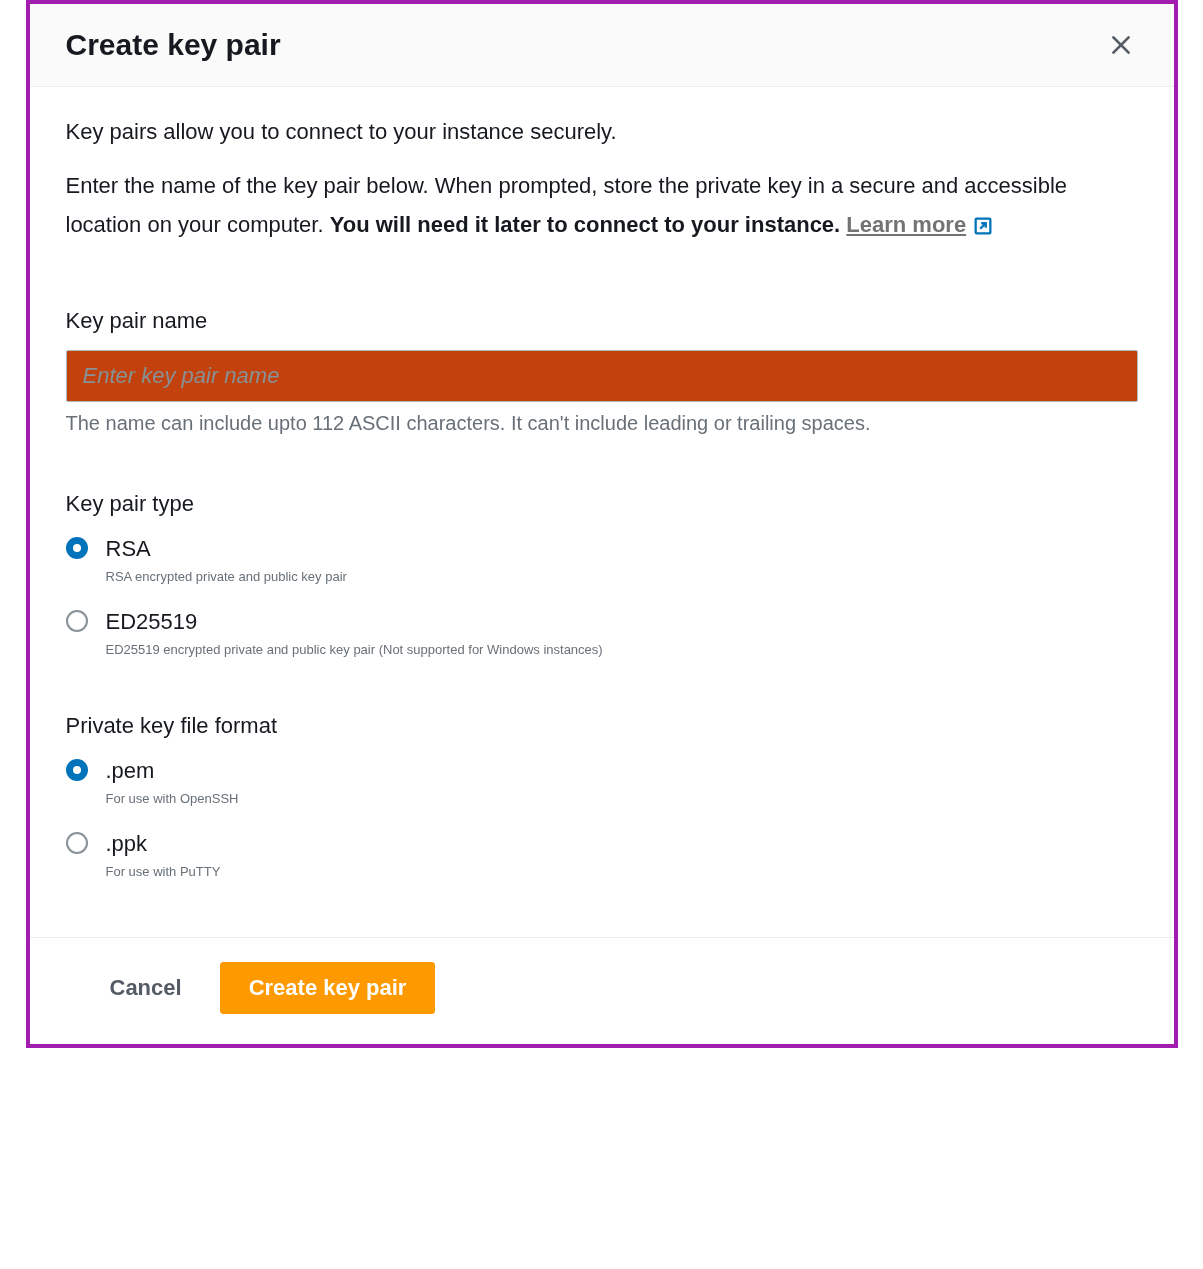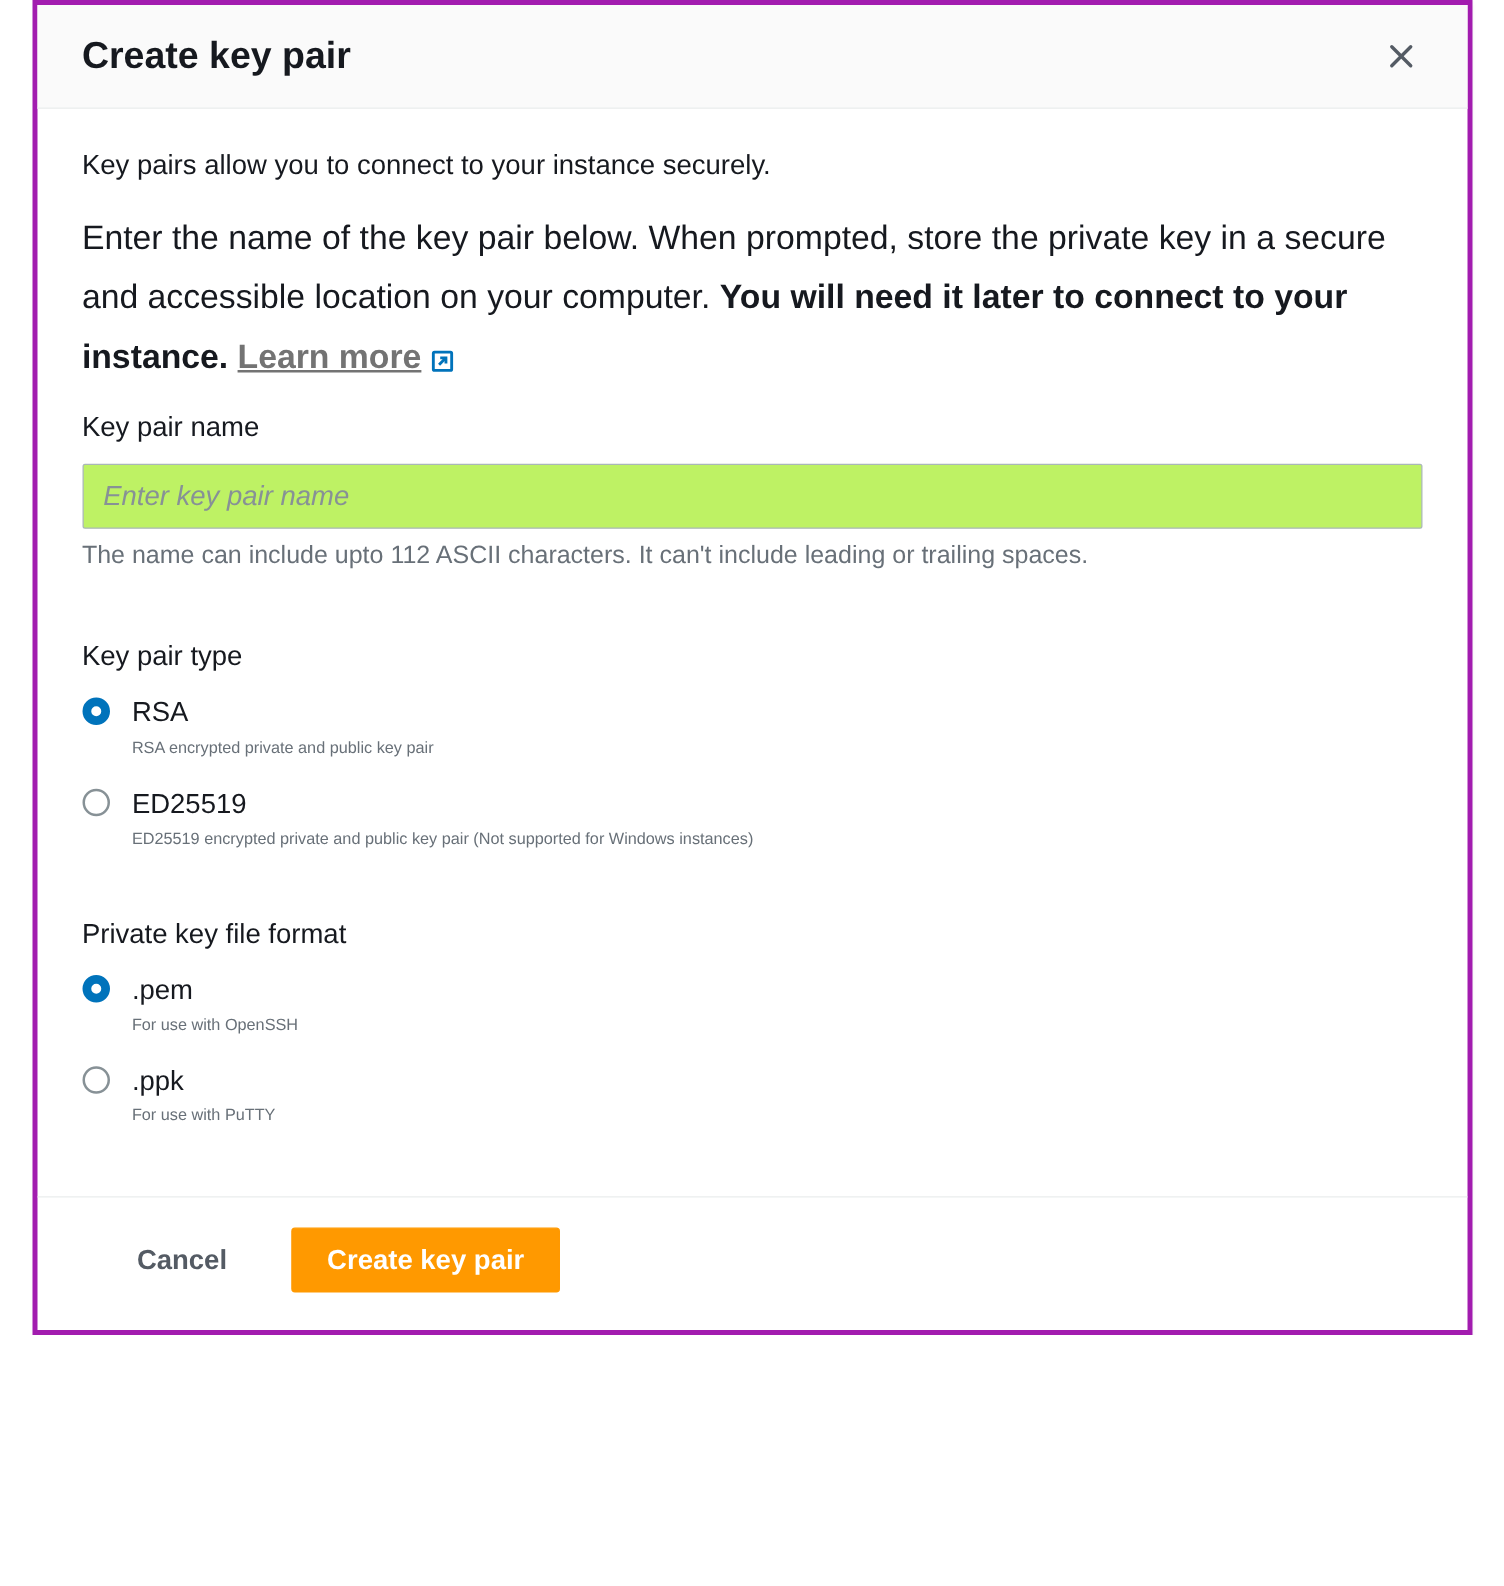--- a/index.html
+++ b/index.html
@@ -40,24 +40,24 @@
   .modal-body {
     padding: 28px 36px 36px 36px;
   }
   .intro-line {
     font-size: 22px;
     line-height: 1.55;
     color: #16191f;
     margin-bottom: 18px;
   }
   .intro-para {
-    font-size: 27px;
+    font-size: 22px;
     line-height: 1.75;
     color: #16191f;
-    margin-bottom: 20px;
+    margin-bottom: 64px;
   }
   .intro-para .bold { font-weight: 700; }
   .learn-more {
     color: #737373;
     text-decoration: underline;
     font-weight: 700;
     display: inline-flex;
     align-items: center;
     gap: 6px;
   }
@@ -69,21 +69,21 @@
     margin-bottom: 16px;
     display: block;
   }
   .text-input {
     width: 100%;
     padding: 12px 16px;
     font-size: 22px;
     border: 1px solid #aab7b8;
     border-radius: 2px;
     color: #16191f;
-    background: #bef264;
+    background: #c2410c;
   }
   .text-input::placeholder {
     color: #879196;
     font-style: italic;
   }
   .helper-text {
     font-size: 20px;
     color: #687078;
     margin-top: 10px;
   }
@@ -121,21 +121,21 @@
   }
   .radio-desc {
     font-size: 13px;
     color: #687078;
     margin-top: 4px;
   }
   .footer-wrap {
     border-top: 1px solid #eaeded;
     padding: 24px 0 30px 72px;
     display: flex;
-    gap: 43px;
+    gap: 30px;
     align-items: center;
   }
   .btn-secondary {
     background: none;
     border: none;
     color: #545b64;
     font-size: 22px;
     font-weight: 700;
     cursor: pointer;
     padding: 10px 8px;

